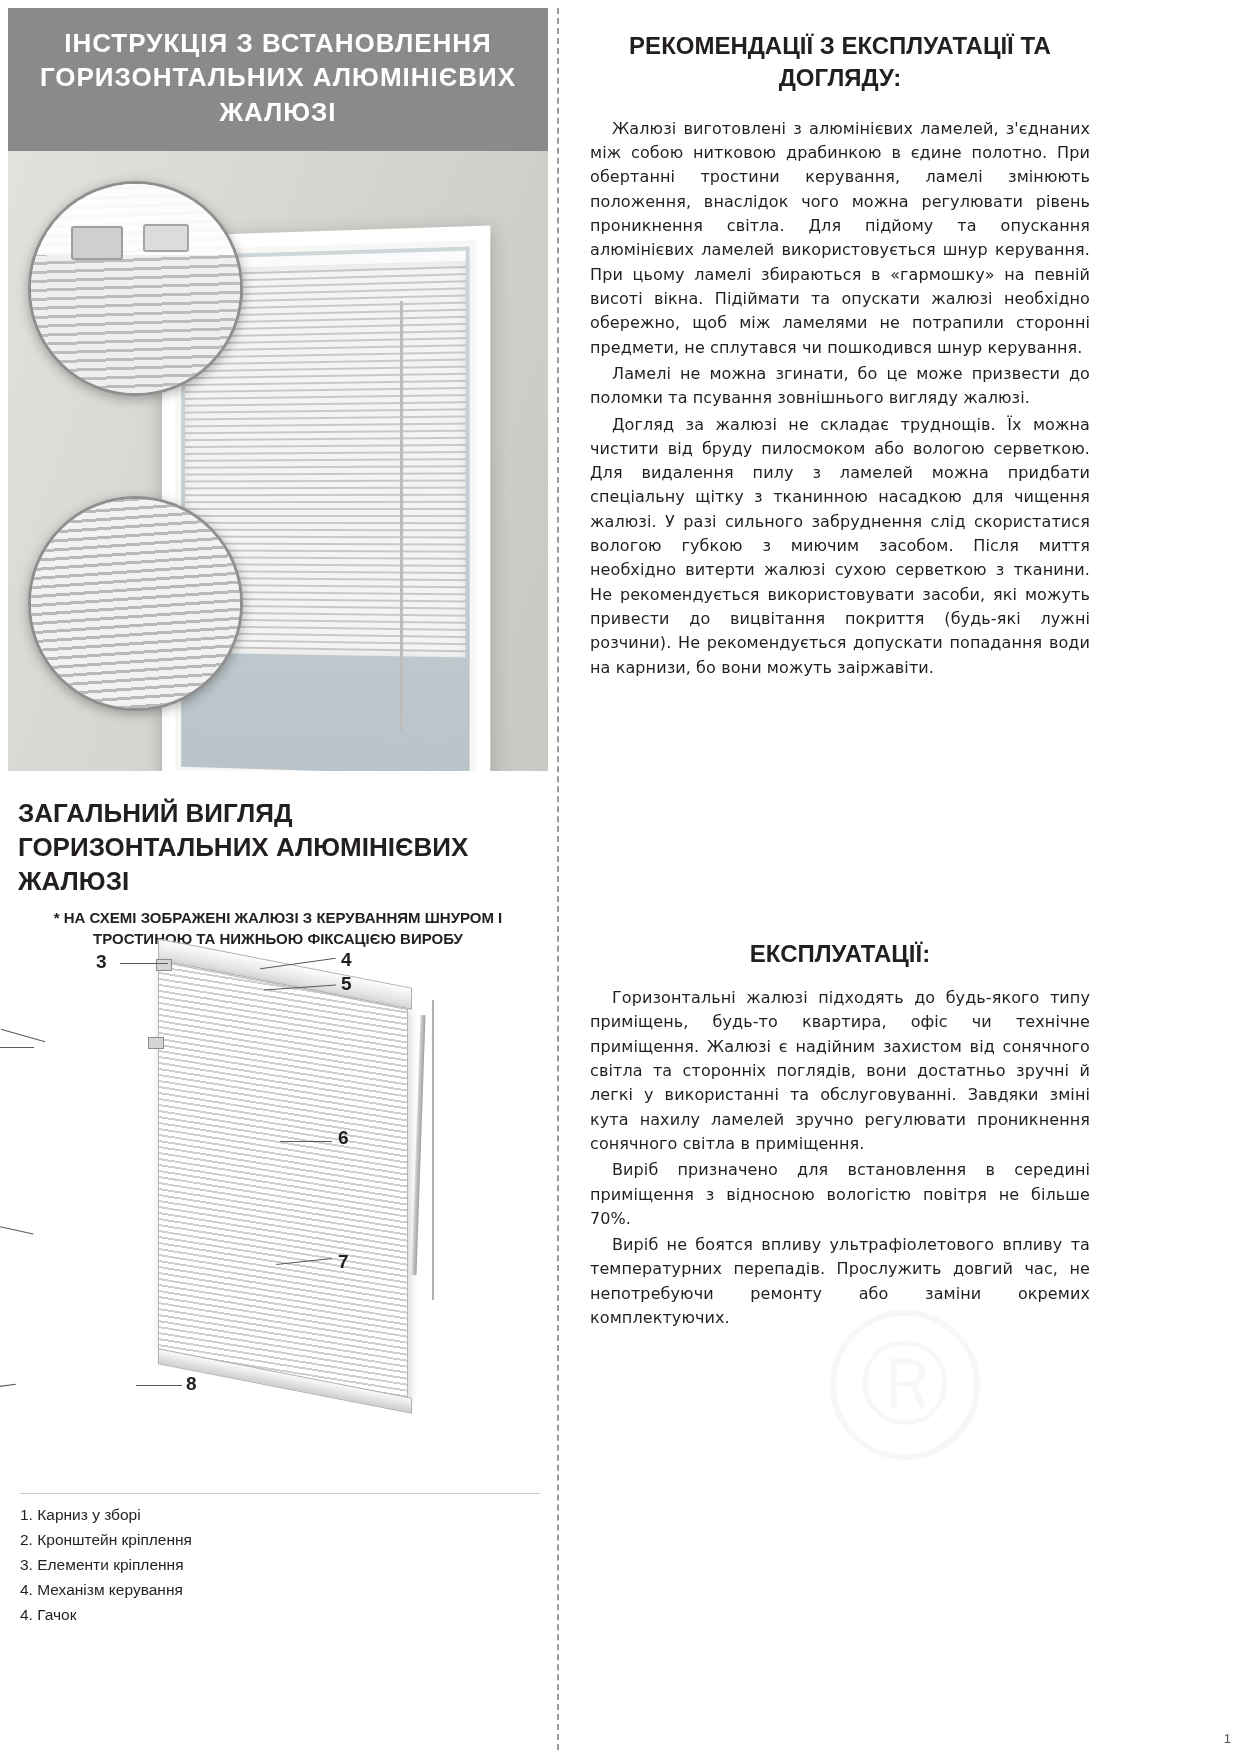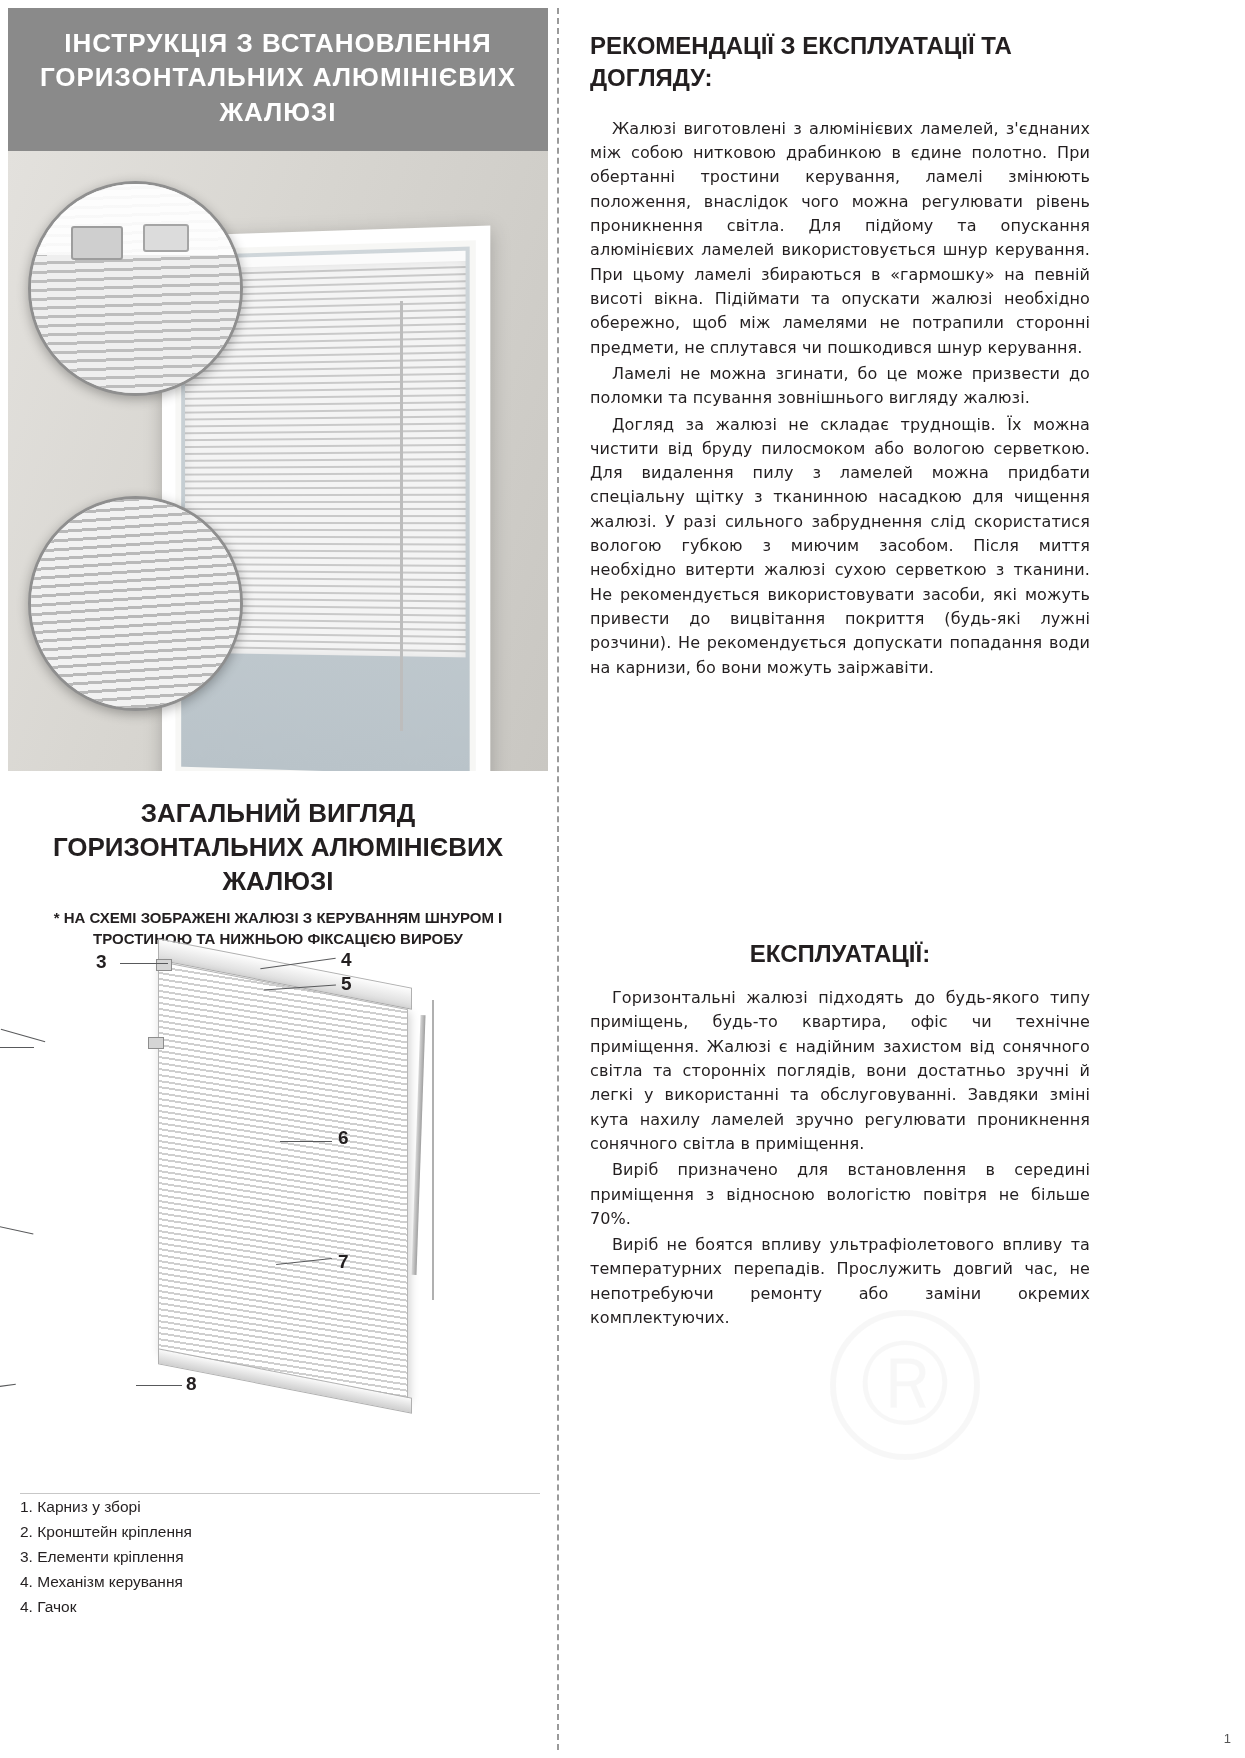--- a/index.html
+++ b/index.html
@@ -129,21 +129,20 @@
     background: repeating-linear-gradient(176deg,#f2f2f2 0px,#f2f2f2 6px,#b9b9b9 6px,#b9b9b9 9px);
   }
   .cord {
     position: absolute;
     width: 3px; background: #bdbdbd;
   }
 
   
   .header-bar-2 {
     color: #231f20;
-    text-align: center;
     padding: 26px 10px 2px 10px;
     font-weight: bold;
     font-size: 26px;
     line-height: 1.3;
   }
   .subnote {
     text-align: center;
     font-weight: bold;
     font-size: 15px;
     line-height: 1.35;
@@ -219,33 +218,34 @@
 
   
   .legend {
     position: absolute;
     left: 20px; top: 1493px;
     width: 520px;
     display: flex;
     font-size: 15.5px;
     line-height: 1.62;
     border-top: 1px solid #c7c7c7;
+    padding-top: 8px;
   }
   .legend-col { width: 50%; }
   .legend-col li { list-style: none; }
   .legend ol { margin: 0; padding: 0; }
 
   
   .right-col {
     position: absolute;
     left: 590px; top: 30px;
     width: 500px;
   }
   .r-title {
-    text-align: left;
+    text-align: center;
     font-weight: bold;
     font-size: 24px;
     line-height: 1.35;
     margin-bottom: 22px;
   }
   .r-title-2 {
     text-align: center;
     font-weight: bold;
     font-size: 24px;
     margin: 0 0 18px 0;

